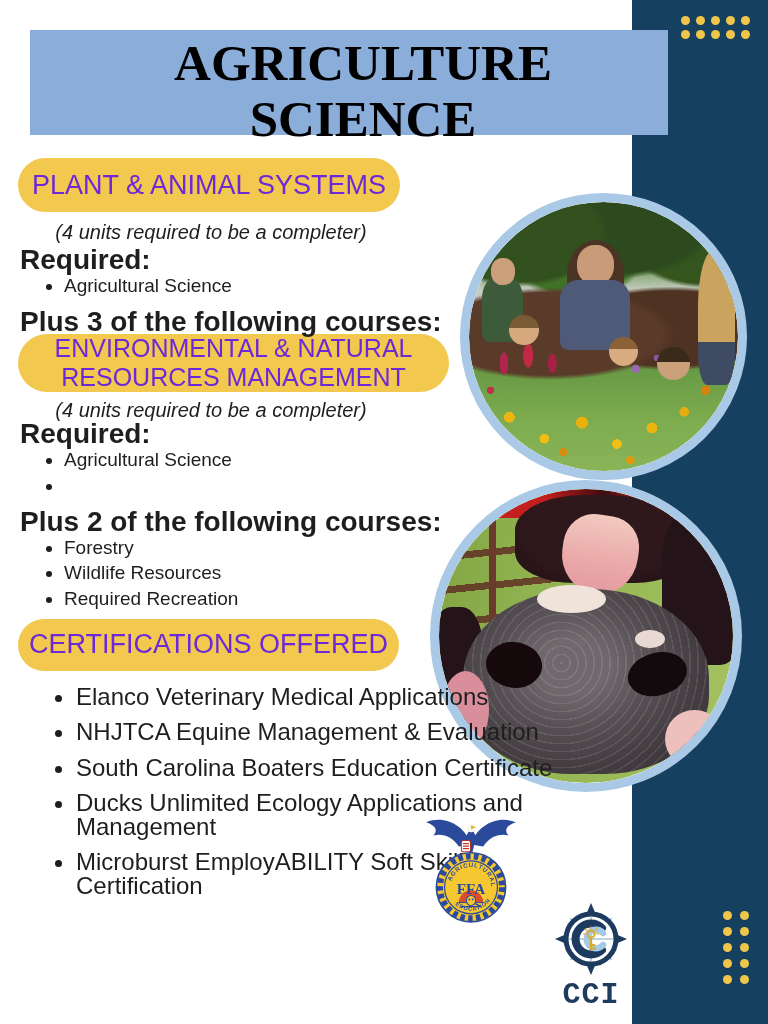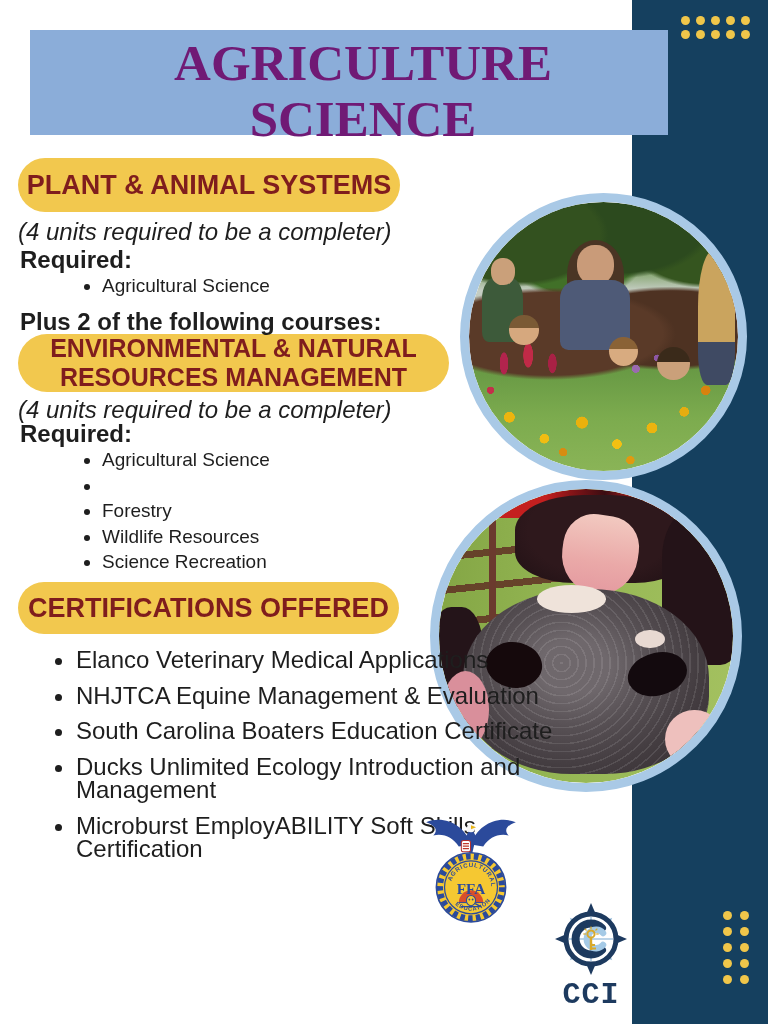--- a/index.html
+++ b/index.html
@@ -2,21 +2,21 @@
 <html><head>
 <meta charset="utf-8">
 <style>
   html,body{margin:0;padding:0;background:#e9e9e9;}
   .page{position:relative;width:768px;height:1024px;background:#ffffff;overflow:hidden;
         font-family:"Liberation Sans",sans-serif;color:#1e1e1e;}
   .navy-bar{position:absolute;left:632px;top:0;width:136px;height:1024px;background:#15405f;z-index:1;}
   
   .banner{position:absolute;left:30px;top:30px;width:638px;height:105px;background:#8badd9;z-index:3;}
   .banner .title{font-family:"Liberation Serif",serif;font-weight:700;font-size:51px;line-height:56px;
-                 color:#701a75;text-align:center;margin-top:5px;margin-left:28px;}
+                 color:#000000;text-align:center;margin-top:5px;margin-left:28px;}
   .banner .subtitle{font-size:23px;color:#ffffff;text-align:center;letter-spacing:3px;margin-top:1px;}
   
   .dots{position:absolute;display:grid;z-index:4;}
   .dots-top{left:681px;top:16px;gap:5px 6px;}
   .dots-bottom{left:723px;top:911px;gap:7px 8px;}
   .dot{width:9px;height:9px;border-radius:50%;background:#f0c64a;}
   
   .circle{position:absolute;border-radius:50%;border:9px solid #a9c9e6;overflow:hidden;background:#fff;z-index:2;}
   .circle-greenhouse{left:460px;top:193px;width:269px;height:269px;}
   .circle-cow{left:430px;top:480px;width:294px;height:294px;}
@@ -74,32 +74,32 @@
       radial-gradient(ellipse at 45% 42%,#6f686c 0 18%,#575054 40%,#443d41 65%,#332c30 100%);}
   .cw-nostril-l{left:10%;top:28%;width:22%;height:26%;background:#15090c;border-radius:60% 40% 60% 40%;transform:rotate(35deg);}
   .cw-nostril-r{right:9%;top:34%;width:24%;height:24%;background:#130a0e;border-radius:40% 60% 40% 60%;transform:rotate(-30deg);}
   .cw-white-top{left:30%;top:-2%;width:28%;height:15%;background:#efe3da;border-radius:50%;}
   .cw-white-r{right:18%;top:22%;width:12%;height:10%;background:#e8d9d2;border-radius:50%;}
   .cw-mouth{left:1%;bottom:12%;width:16%;height:26%;background:#d98f9b;border-radius:50%;}
   .cw-pink-r{right:3%;bottom:5%;width:20%;height:20%;background:#eec0bd;border-radius:50%;}
   
   .content{position:absolute;left:18px;top:158px;width:444px;z-index:5;}
   .pill{display:flex;align-items:center;justify-content:center;background:#f2c84e;border-radius:40px;
-        font-weight:700;color:#7f1d1d;white-space:pre-line;text-align:center;}
+        font-weight:400;color:#6d28d9;white-space:pre-line;text-align:center;}
   .pill1{width:382px;height:54px;font-size:27px;}
   .pill2{width:431px;height:58px;font-size:25px;line-height:29px;}
   .pill3{width:381px;height:52px;font-size:27px;margin-top:9px;}
-  .note{margin:8px 0 0;width:386px;font-style:italic;font-size:24px;line-height:24px;}
+  .note{margin:8px 0 0;width:386px;text-align:center;font-style:italic;font-size:20px;line-height:24px;}
   .note.n2{margin-top:6px;}
-  .lbl{font-size:24px;font-weight:700;line-height:24px;padding-left:2px;}
+  .lbl{font-size:28px;font-weight:700;line-height:24px;padding-left:2px;}
   .lbl.req{margin-top:4px;}
   .lbl.req2{margin-top:0;}
   .lbl.plus{margin-top:13px;}
   ul.main{list-style:disc outside;padding-left:46px;margin:2px 0 0;}
-  ul.main li{font-size:19px;line-height:23px;margin-bottom:2.5px;margin-left:38px;}
+  ul.main li{font-size:19px;line-height:23px;margin-bottom:2.5px;}
   ul.sub{list-style:circle outside;padding-left:44px;margin:4px 0 0;}
   ul.sub li{font-size:19px;line-height:26px;white-space:pre-line;margin:0;}
   ul.certs{list-style:disc outside;padding-left:46px;margin:14px 0 0;width:552px;}
   ul.certs li{font-size:24px;line-height:23.5px;margin:12px;}
   
   .ffa-logo{position:absolute;left:420px;top:814px;z-index:5;}
   .cci-logo{position:absolute;left:549px;top:901px;z-index:5;}
 </style>
 </head>
 <body>
@@ -173,42 +173,43 @@
   </div>
 
   <div class="content">
 
     <div class="pill pill1">PLANT &amp; ANIMAL SYSTEMS</div>
     <div class="note">(4 units required to be a completer)</div>
     <div class="lbl req">Required:</div>
     <ul class="main">
         <li><span>Agricultural Science</span></li>
       </ul>
-    <div class="lbl plus">Plus 2 of the following courses:</div>
+    <div class="lbl plus">Plus 3 of the following courses:</div>
 
     <div class="pill pill2">ENVIRONMENTAL &amp; NATURAL
 RESOURCES MANAGEMENT</div>
     <div class="note n2">(4 units required to be a completer)</div>
     <div class="lbl req2">Required:</div>
     <ul class="main">
         <li><span>Agricultural Science</span></li>
         <li></li>
       </ul>
+    <div class="lbl plus">Plus 2 of the following courses:</div>
     <ul class="main">
         <li><span>Forestry</span></li>
         <li><span>Wildlife Resources</span></li>
-        <li><span>Science Recreation</span></li>
+        <li><span>Required Recreation</span></li>
       </ul>
 
     <div class="pill pill3">CERTIFICATIONS OFFERED</div>
     <ul class="certs">
         <li><span>Elanco Veterinary Medical Applications</span></li>
         <li><span>NHJTCA Equine Management &amp; Evaluation</span></li>
         <li><span>South Carolina Boaters Education Certificate</span></li>
-        <li><span>Ducks Unlimited Ecology Introduction and Management</span></li>
+        <li><span>Ducks Unlimited Ecology Applications and Management</span></li>
         <li><span>Microburst EmployABILITY Soft Skills Certification</span></li>
       </ul>
   </div>
 
   <div class="ffa-logo">
     <svg width="102" height="112" viewBox="0 0 100 110">
       <g>
         <path d="M50 30 C44 11 24 1 6 8 C15 11 18 16 13 21 C24 19 32 23 38 32 Z" fill="#2b4a9b"></path>
         <path d="M50 30 C56 11 76 1 94 8 C85 11 82 16 87 21 C76 19 68 23 62 32 Z" fill="#2b4a9b"></path>
         <path d="M50 13 L55 22 L50 44 L45 22 Z" fill="#2b4a9b"></path>

